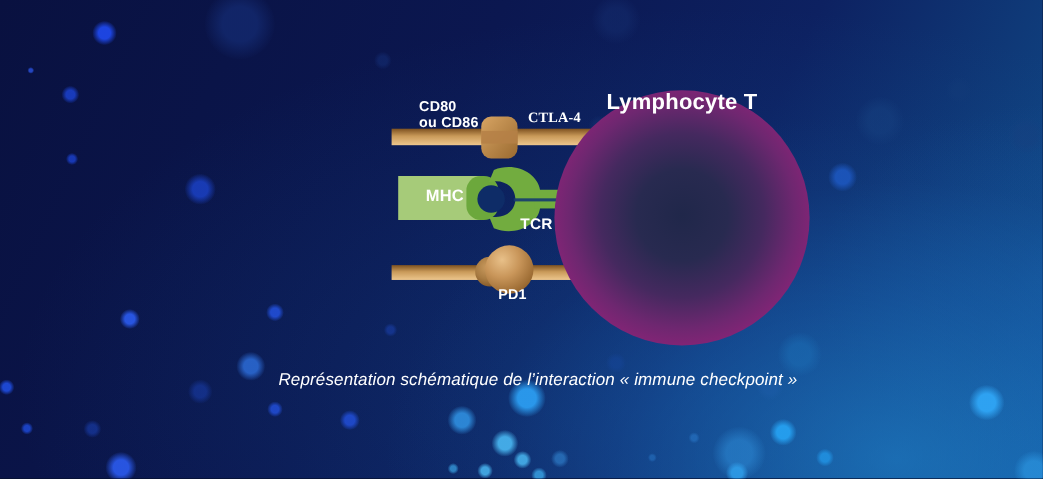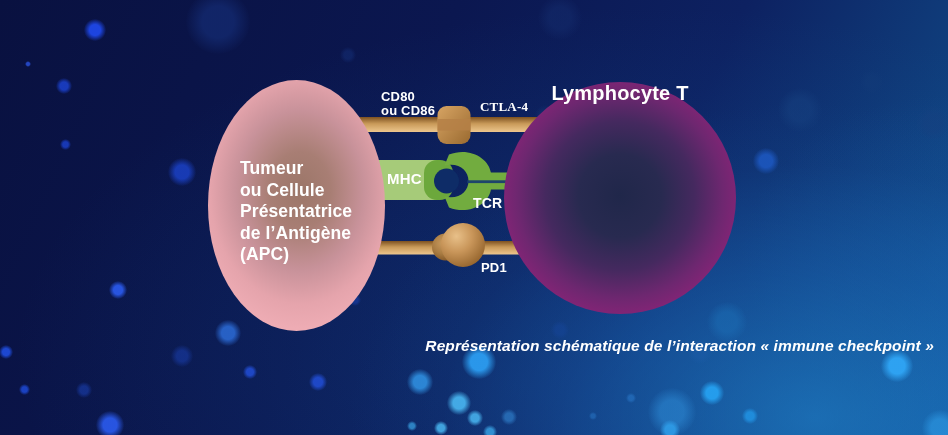--- a/index.html
+++ b/index.html
@@ -40,24 +40,24 @@
   .tcell-label{font-size:20px; font-weight:bold; letter-spacing:.2px;}
   .lbl{
     position:absolute; z-index:4; font-size:13px; font-weight:bold;
     line-height:13.5px; white-space:pre-line; letter-spacing:.2px;
   }
   .lbl-cd80{left:381px; top:90px;}
   .lbl-ctla4{left:480px; top:100px;font-family:Liberation Serif, serif;}
   .lbl-mhc{left:387px; top:172px; font-size:15px;text-align:right;}
   .lbl-tcr{left:473px; top:197px; font-size:14px;}
   .lbl-pdl1{left:389px; top:261px; line-height:14.5px;}
-  .lbl-pd1{left:481px; top:261px;}
+  .lbl-pd1{left:453px; top:261px;}
   .caption{
     position:absolute; left:0; right:14px; top:337px; z-index:4;
-    text-align:right; font-size:15.5px; font-style:italic; font-weight:bold;
+    text-align:center; font-size:15.5px; font-style:italic; font-weight:normal;
     letter-spacing:.1px;
     margin-left:44px;
   }
 </style>
 </head>
 <body>
 
 <div class="canvas">
 
   <div class="bg"></div>
@@ -148,27 +148,20 @@
       <rect x="467" y="180.3" width="65" height="2.8" fill="#153a70" opacity="0.9"></rect>
     </g>
 
     <g>
       <rect x="356" y="241" width="196" height="13.5" fill="url(#barGrad)"></rect>
       <circle cx="445.5" cy="247" r="13.5" fill="url(#sphereSm)"></circle>
       <circle cx="463" cy="245" r="22" fill="url(#sphereLg)"></circle>
     </g>
   </svg>
 
-  <div class="cell apc">
-    <div class="apc-label">Tumeur
-ou Cellule
-Présentatrice
-de l’Antigène
-(APC)</div>
-  </div>
 
   <div class="cell tcell">
     <div class="tcell-label">Lymphocyte T</div>
   </div>
 
   <div class="lbl lbl-cd80">CD80
 ou CD86</div>
   <div class="lbl lbl-ctla4">CTLA-4</div>
 
   <div class="lbl lbl-mhc">MHC</div>

